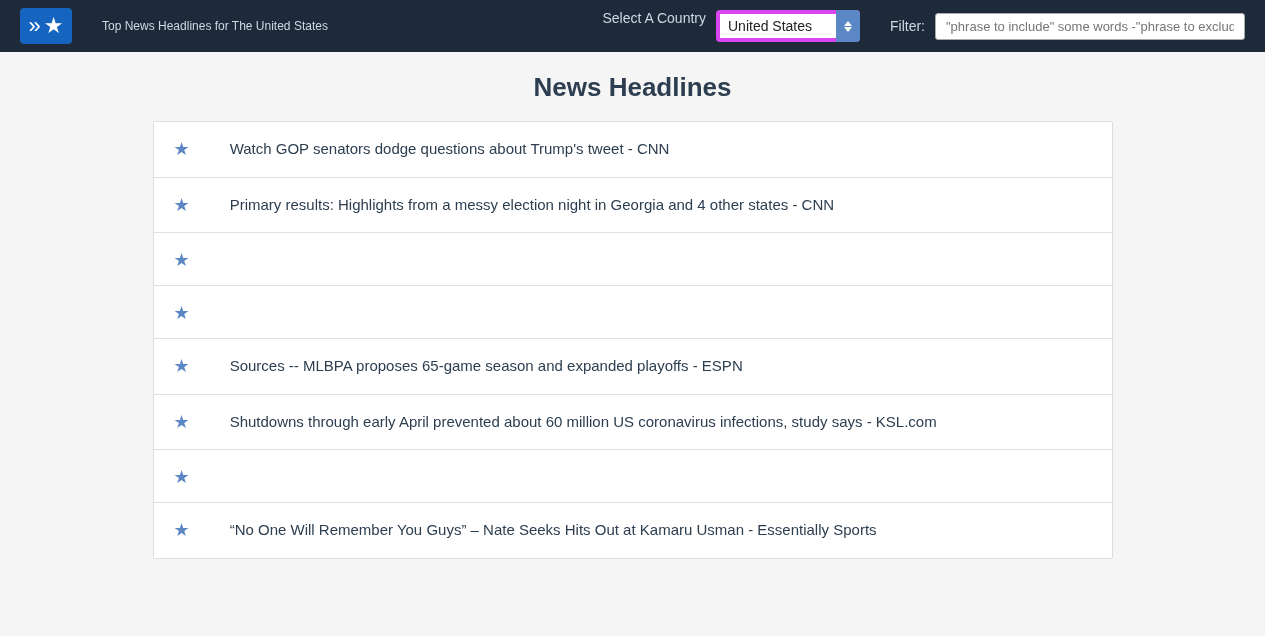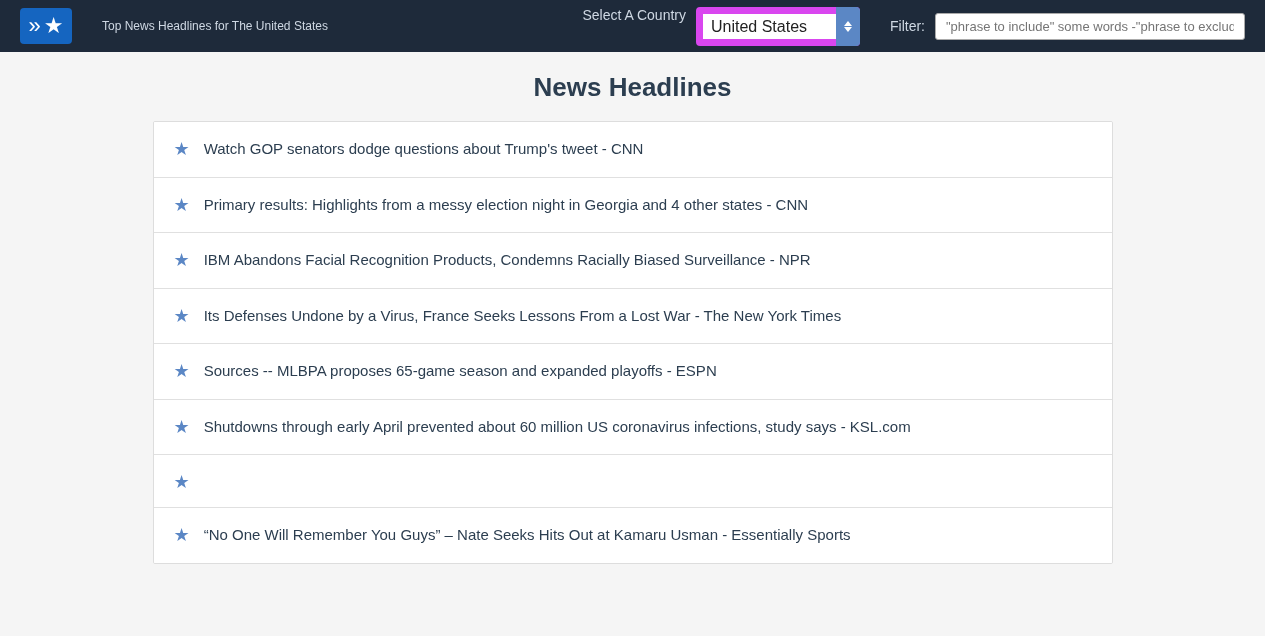--- a/index.html
+++ b/index.html
@@ -70,24 +70,24 @@
 
     .country-select-wrapper {
       position: relative;
       display: flex;
       align-items: center;
     }
 
     .country-select {
       appearance: none;
       background: #fff;
-      border: 7px solid #d946ef;
+      border: 4px solid #d946ef;
       border-radius: 4px;
       padding: 4px 28px 4px 8px;
-      font-size: 16px;
+      font-size: 14px;
       color: #222;
       cursor: pointer;
       min-width: 140px;
     }
 
     .select-arrow {
       position: absolute;
       right: 0;
       top: 0;
       bottom: 0;
@@ -200,20 +200,21 @@
       border: none;
       padding: 0;
       line-height: 1;
     }
 
     .news-text {
       font-size: 15px;
       color: #2c3e50;
       line-height: 1.5;
       flex: 1;
+      margin-left: 26px;
     }
   </style>
 </head>
 <body>
 
 <nav class="navbar">
   <div class="logo">
     <div class="logo-inner">
       <span class="logo-arrow">»</span>
       <span class="logo-arrow">★</span>
@@ -255,25 +256,23 @@
   <div class="news-item">
         <button class="star-btn">★</button>
         <span class="news-text">Watch GOP senators dodge questions about Trump's tweet - CNN</span>
       </div>
       <div class="news-item">
         <button class="star-btn">★</button>
         <span class="news-text">Primary results: Highlights from a messy election night in Georgia and 4 other states - CNN</span>
       </div>
       <div class="news-item">
         <button class="star-btn">★</button>
-        <span class="news-text">IBM Abandons Facial Recognition Products, Condemns Racially Biased Surveillance - NPR</span>
-      </div>
-      <div class="news-item">
-        <button class="star-btn">★</button>
-        <span class="news-text">Its Defenses Undone by a Virus, France Seeks Lessons From a Lost War - The New York Times</span>
+      </div>
+      <div class="news-item">
+        <button class="star-btn">★</button>
       </div>
       <div class="news-item">
         <button class="star-btn">★</button>
         <span class="news-text">Sources -- MLBPA proposes 65-game season and expanded playoffs - ESPN</span>
       </div>
       <div class="news-item">
         <button class="star-btn">★</button>
         <span class="news-text">Shutdowns through early April prevented about 60 million US coronavirus infections, study says - KSL.com</span>
       </div>
       <div class="news-item">

